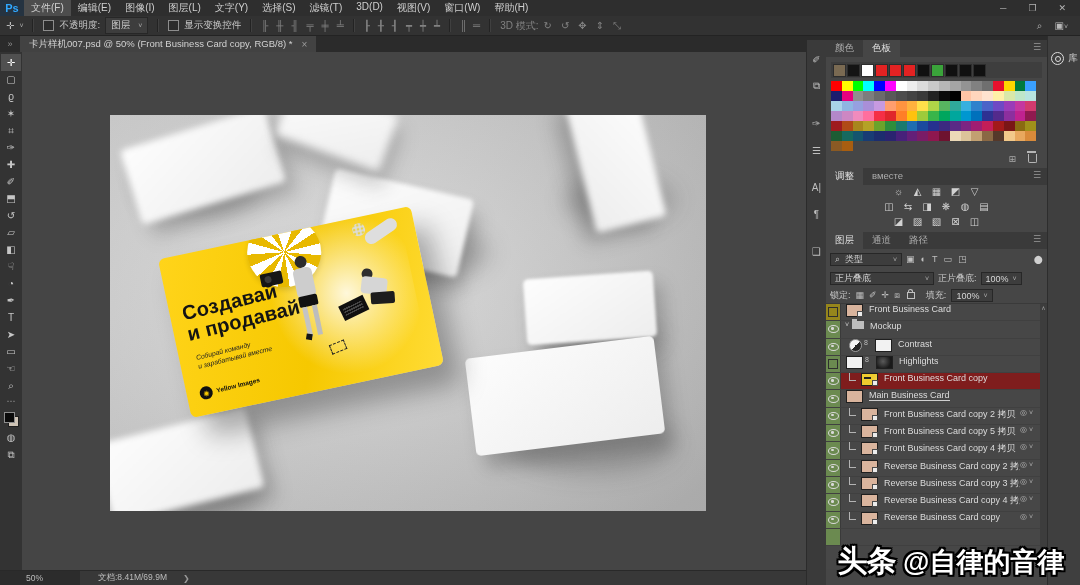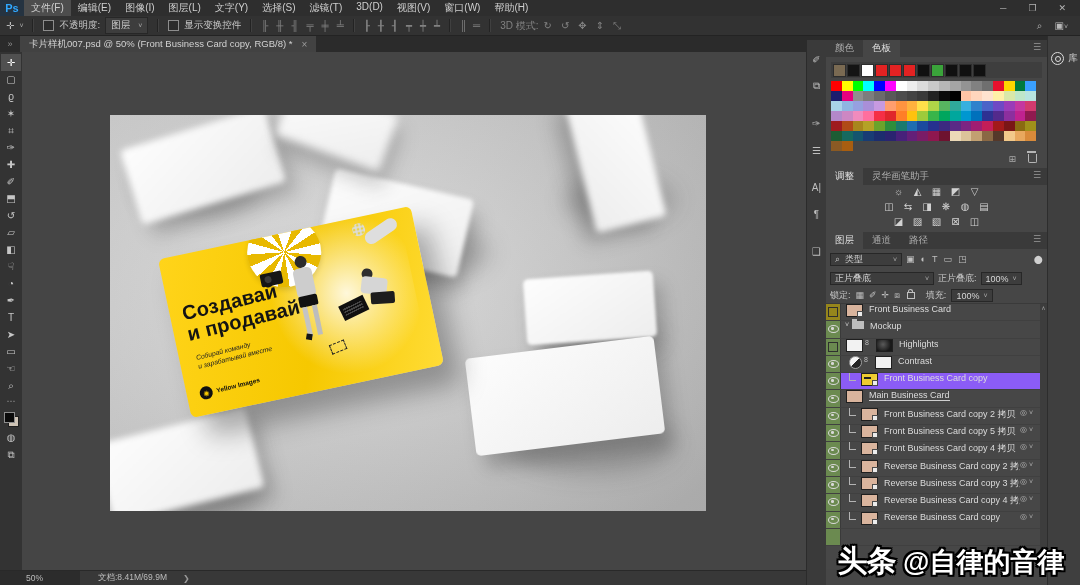--- a/index.html
+++ b/index.html
@@ -79,21 +79,21 @@
   .lfilter{display:flex;align-items:center;gap:4px;padding:2px 4px;height:16px;}
   .lf-dd{background:#3d3d3d;border:1px solid #272727;font-size:9px;color:#d0d0d0;display:flex;align-items:center;gap:5px;padding:0 4px;height:13px;width:72px;box-sizing:border-box;}
   .lf-icons{display:flex;gap:6px;color:#c0c0c0;font-size:9px;align-items:center;}
   .lblend{display:flex;align-items:center;gap:4px;padding:1px 4px;height:17px;font-size:9px;}
   .blend-dd{background:#3d3d3d;border:1px solid #272727;width:104px;height:13px;display:flex;align-items:center;justify-content:space-between;padding:0 4px;box-sizing:border-box;color:#d6d6d6;}
   .small-dd{background:#3d3d3d;border:1px solid #272727;height:13px;display:flex;align-items:center;gap:4px;padding:0 4px;box-sizing:border-box;color:#d6d6d6;}
   .llock{display:flex;align-items:center;gap:5px;padding:0 4px;height:15px;font-size:9px;border-bottom:1px solid #3a3a3a;}
   .lock-ico{color:#bdbdbd;font-size:9px;}
   .llist{position:relative;height:265px;overflow:hidden;background:#474747;}
   .lrow{height:16.3px;display:flex;align-items:flex-start;border-bottom:1px solid #404040;position:relative;padding-right:14px;}
-  .lrow.selected{background:#8b5cf6;}
+  .lrow.selected{background:#7f1d1d;}
   .eyebox{width:14px;align-self:stretch;display:flex;align-items:center;justify-content:center;border-right:1px solid #3a3a3a;flex:none;}
   .eyebox.olive{background:#96861c;}
   .eyebox.green{background:#6b8a50;}
   .eye{width:9px;height:6px;border:1px solid #d8d8d8;border-radius:50%;position:relative;}
   .eye::after{content:"";position:absolute;left:2.5px;top:1px;width:2.5px;height:2.5px;background:#d8d8d8;border-radius:50%;}
   .hidden-eye{width:8px;height:8px;border:1px solid #2f2f2f;background:transparent;}
   .clip{width:6px;height:7px;border-left:1px solid #b3b3b3;border-bottom:1px solid #b3b3b3;margin-left:8px;flex:none;}
   .thumb{width:17px;height:13px;border:1px solid #1f1f1f;position:relative;margin-left:5px;flex:none;box-sizing:border-box;}
   .thumb.tan{background:#d9b49d;}
   .thumb.yellow{background:linear-gradient(120deg,#eecb2e 60%,#f3d85a);}
@@ -469,21 +469,21 @@
       </div>
     <div class="panel-foot">
       <span>⊞</span>
       <span class="trash"></span>
     </div>
   </div>
 
   <div style="margin-top:2px;">
     <div class="phead" id="adj-tabs">
         <span class="ptab active">调整</span>
-        <span class="ptab">灵华画笔助手</span>
+        <span class="ptab">вместе</span>
         <span class="pmenu">☰</span>
       </div>
     <div class="adj-rows" id="adj-rows">
         <div class="adj-row">
           <span class="adj-ico">☼</span>
           <span class="adj-ico">◭</span>
           <span class="adj-ico">▦</span>
           <span class="adj-ico">◩</span>
           <span class="adj-ico">▽</span>
         </div>
@@ -567,35 +567,35 @@
         <div class="lrow">
           <div class="eyebox green">
             <span class="eye"></span>
           </div>
           <span class="grp-caret">˅</span>
           <span class="folder"></span>
           <span class="lname">Mockup</span>
         </div>
         <div class="lrow">
           <div class="eyebox green">
+            <span class="eye"></span>
+          </div>
+          <span class="adjcirc"></span>
+          <span class="chain">8</span>
+          <span class="thumb white"></span>
+          <span class="lname">Contrast</span>
+        </div>
+        <div class="lrow">
+          <div class="eyebox green">
             <span class="hidden-eye"></span>
           </div>
           <span class="thumb white"></span>
           <span class="chain">8</span>
           <span class="thumb dark"></span>
           <span class="lname">Highlights</span>
-        </div>
-        <div class="lrow">
-          <div class="eyebox green">
-            <span class="eye"></span>
-          </div>
-          <span class="adjcirc"></span>
-          <span class="chain">8</span>
-          <span class="thumb white"></span>
-          <span class="lname">Contrast</span>
         </div>
         <div class="lrow selected">
           <div class="eyebox green">
             <span class="eye"></span>
           </div>
           <span class="clip"></span>
           <span class="thumb yellow">
             <span class="smartbadge"></span>
           </span>
           <span class="lname">Front Business Card copy</span>

